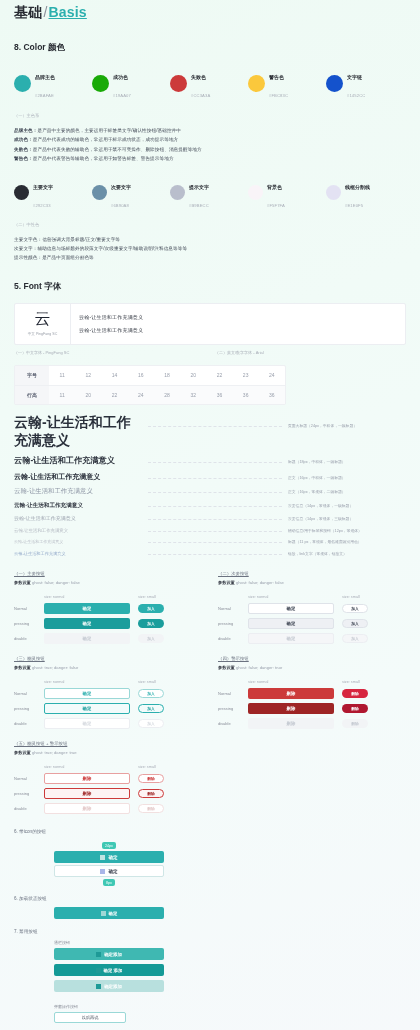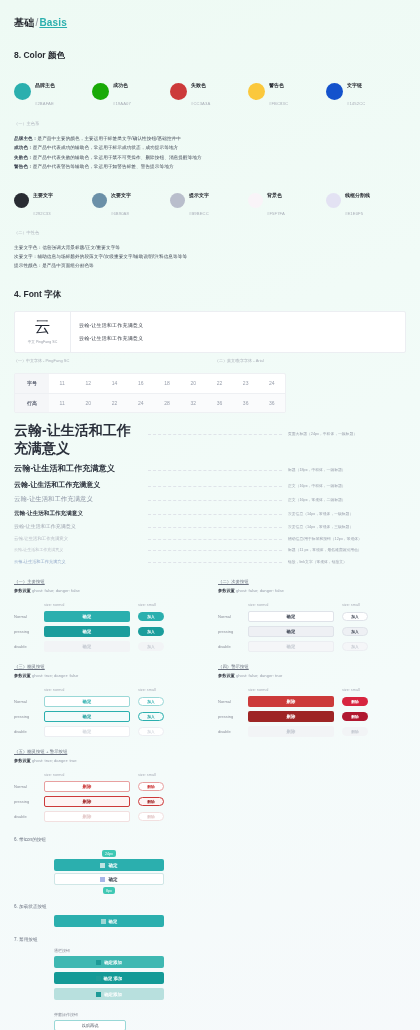--- a/index.html
+++ b/index.html
@@ -7,21 +7,21 @@
     width: 420px;
     height: 1030px;
     font-family: "Liberation Sans", sans-serif;
     background: linear-gradient(160deg, #eefaf4 0%, #f1fbf7 35%, #f4fbfa 70%, #f6f9fb 100%);
     color: #292c33;
     overflow: hidden;
   }
   .page { position: relative; width: 420px; height: 1030px; padding: 0 14px; }
 
   
-  .page-title { padding-top: 16px; font-size: 10px; font-weight: bold; letter-spacing: .2px; }
+  .page-title { padding-top: 4px; font-size: 14px; font-weight: bold; letter-spacing: .2px; }
   .page-title .zh { color: #292c33; }
   .page-title .sep { color: #8b8f9a; font-weight: normal; margin: 0 1px; }
   .page-title .en { color: #2bafae; text-decoration: underline; font-weight: bold; }
 
   
   .sec-h { font-size: 8.5px; font-weight: bold; color: #292c33; }
   .sub-h { font-size: 4.6px; color: #6b7280; }
 
   
   .swatch-row { display: flex; margin-top: 11px; }
@@ -202,21 +202,21 @@
       </div>
     <div class="note" style="margin-top:11px">（二）中性色</div>
     <div class="desc-list" id="neutral-descriptions">
         <div>主要文字色：信息强调大背景标题/正文/重要文字等</div>
         <div>次要文字：辅助信息与场标题外的段落文字/次级重要文字/辅助说明/注释信息等等等</div>
         <div>提示性颜色：是产品中页面组分割色等</div>
       </div>
   </div>
 
   <div style="margin-top:18px">
-    <div class="sec-h">4. Font 字体</div>
+    <div class="sec-h">5. Font 字体</div>
     <div class="font-cards" id="font-cards">
         <div class="font-card">
           <div class="fc-left">
             <div class="fc-glyph">云</div>
             <div class="fc-cap">中文 PingFang SC</div>
           </div>
           <div class="fc-right">
             <div class="fc-line">云翰-让生活和工作充满意义</div>
             <div class="fc-line">云翰-让生活和工作充满意义</div>
           </div>

